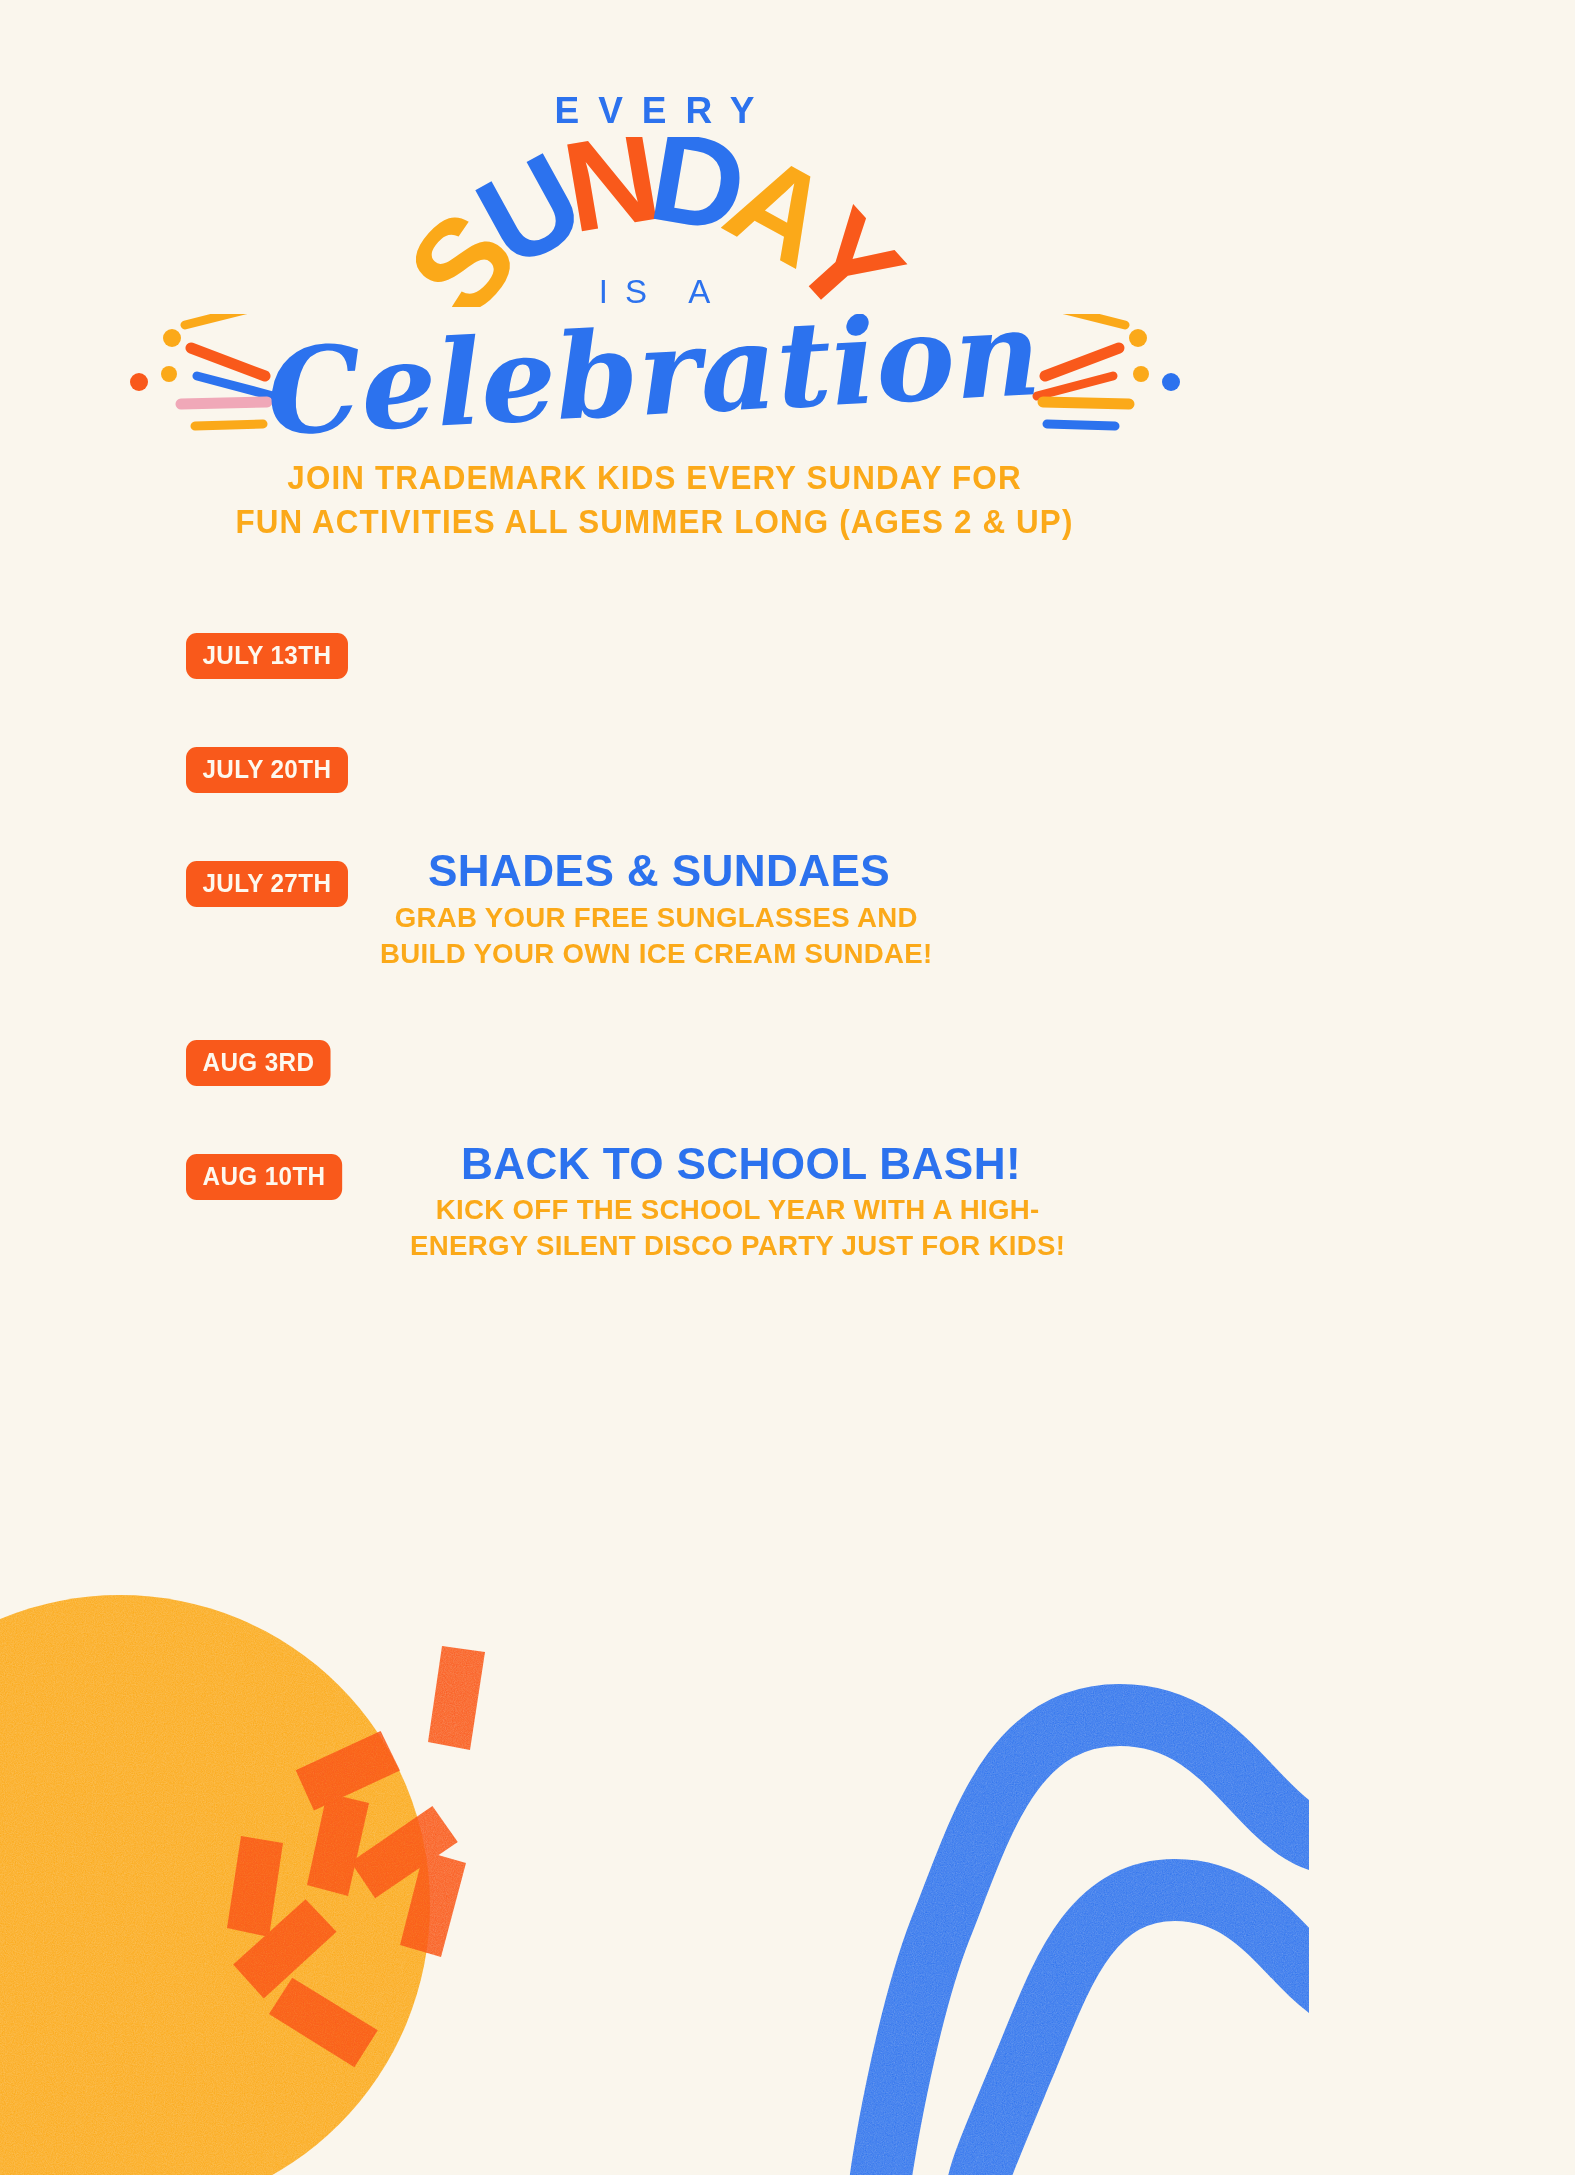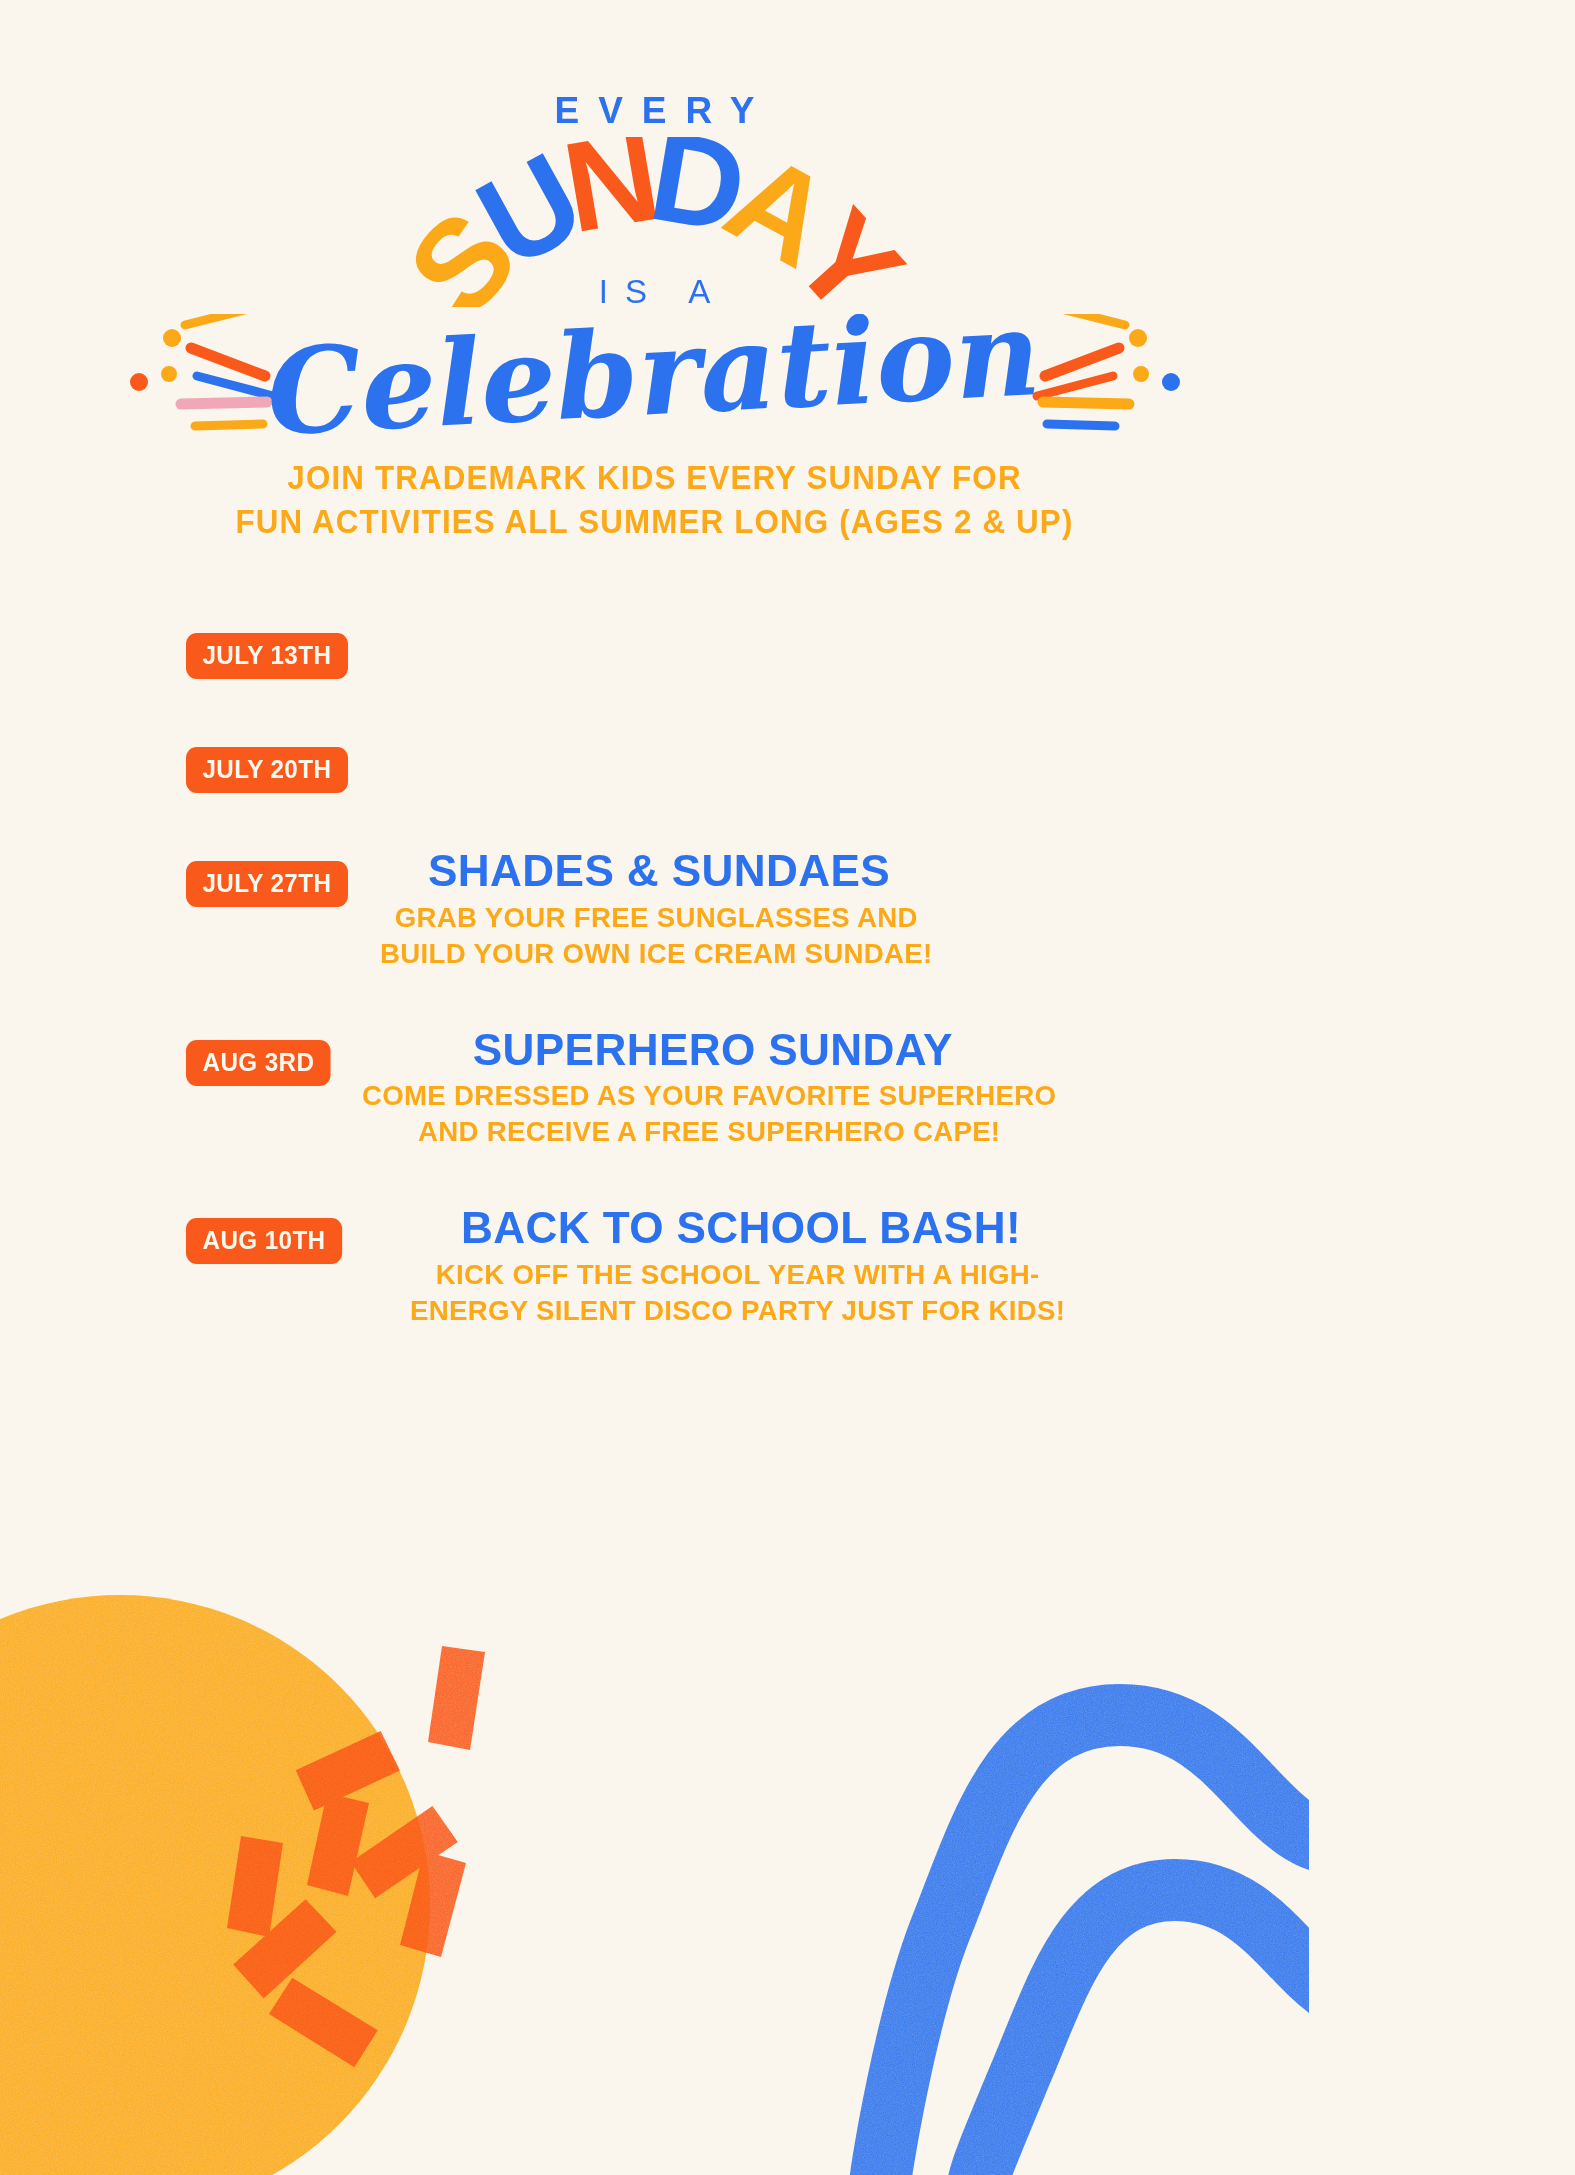--- a/index.html
+++ b/index.html
@@ -223,25 +223,20 @@
     <div class="date-badge">JULY 27TH</div>
     <div class="row-body">
       <div class="row-title">SHADES &amp; SUNDAES</div>
       <div class="row-desc">GRAB YOUR FREE SUNGLASSES AND
 BUILD YOUR OWN ICE CREAM SUNDAE!</div>
     </div>
   </div>
 
   <div class="row">
     <div class="date-badge">AUG 3RD</div>
-    <div class="row-body">
-      <div class="row-title">SUPERHERO SUNDAY</div>
-      <div class="row-desc">COME DRESSED AS YOUR FAVORITE SUPERHERO
-AND RECEIVE A FREE SUPERHERO CAPE!</div>
-    </div>
   </div>
 
   <div class="row">
     <div class="date-badge">AUG 10TH</div>
     <div class="row-body">
       <div class="row-title">BACK TO SCHOOL BASH!</div>
       <div class="row-desc">KICK OFF THE SCHOOL YEAR WITH A HIGH-
 ENERGY SILENT DISCO PARTY JUST FOR KIDS!</div>
     </div>
   </div>

